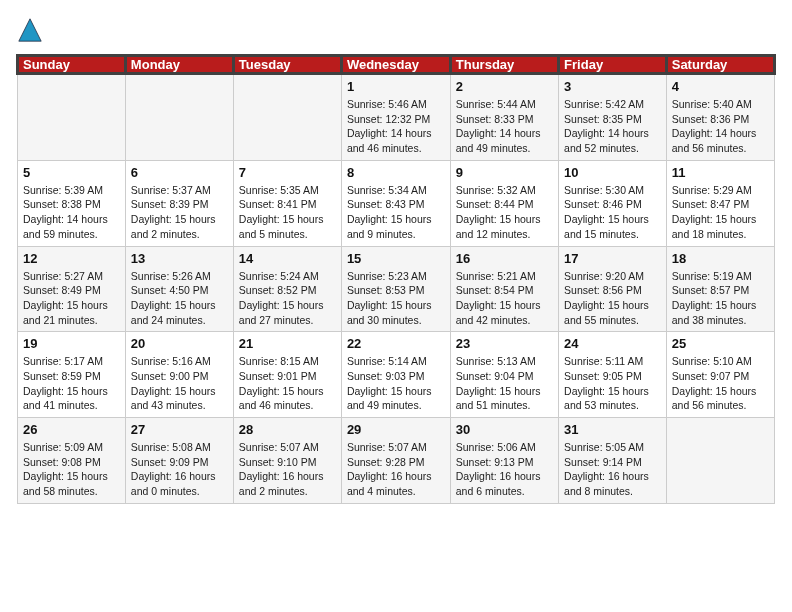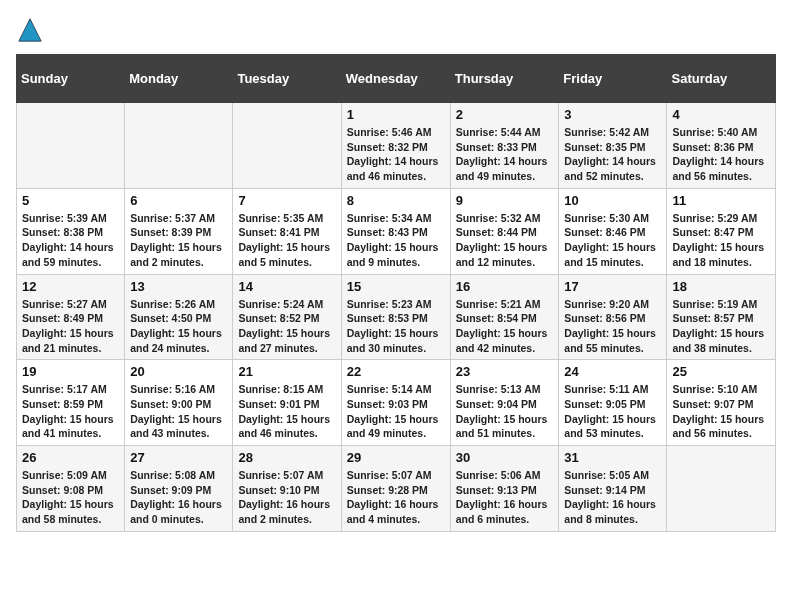--- a/index.html
+++ b/index.html
@@ -46,27 +46,27 @@
     .subtitle {
       font-size: 15px;
       color: #333;
     }
     table {
       width: 100%;
       border-collapse: collapse;
       font-size: 11px;
     }
     thead tr th {
-      background-color: #404040;
+      background-color: #b91c1c;
       color: #fff;
-      padding: 16px 4px;
+      padding: 0 4px;
       text-align: left;
       font-size: 13px;
       font-weight: bold;
-      border: 1px solid #404040;
+      border: 3px solid #404040;
     }
     tbody tr td {
       border: 1px solid #ccc;
       padding: 4px 5px;
       vertical-align: top;
       width: 110px;
       min-height: 80px;
       background: #fff;
     }
     tbody tr:nth-child(odd) td {
@@ -75,21 +75,20 @@
     .day-number {
       font-weight: bold;
       font-size: 13px;
       margin-bottom: 3px;
       color: #111;
     }
     .day-info {
       color: #222;
       font-size: 10.5px;
       line-height: 1.4;
-      font-weight: bold;
     }
     td.empty {
       background: #fff;
     }
     tbody tr:nth-child(odd) td.empty {
       background: #f5f5f5;
     }
   </style>
 </head>
 <body>
@@ -125,21 +124,21 @@
   </thead>
   <tbody id="calendar-body">
   <tr>
         <td class="empty"></td>
         <td class="empty"></td>
         <td class="empty"></td>
         <td>
           <div class="day-number">1</div>
           <div class="day-info">
             <div>Sunrise: 5:46 AM</div>
-            <div>Sunset: 8:32 PM</div>
+            <div>Sunset: 12:32 PM</div>
             <div>Daylight: 14 hours and 46 minutes.</div>
           </div>
         </td>
         <td>
           <div class="day-number">2</div>
           <div class="day-info">
             <div>Sunrise: 5:44 AM</div>
             <div>Sunset: 8:33 PM</div>
             <div>Daylight: 14 hours and 49 minutes.</div>
           </div>

